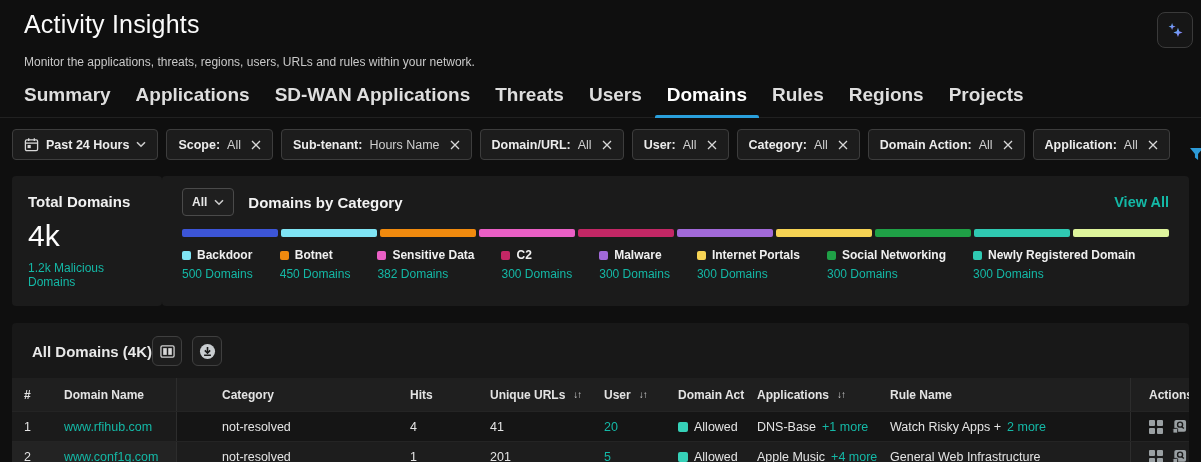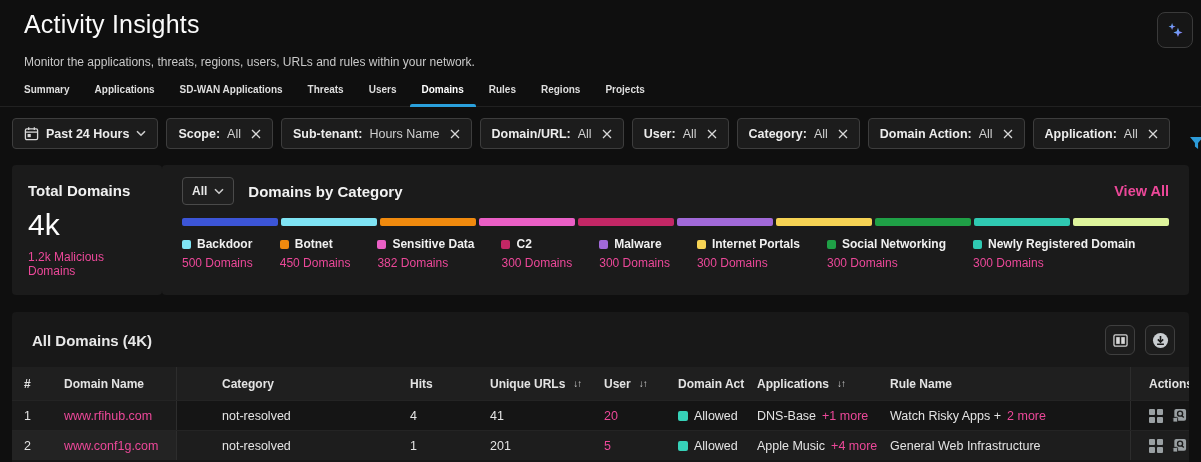--- a/index.html
+++ b/index.html
@@ -1,27 +1,27 @@
 <!DOCTYPE html>
 <html><head>
 <meta charset="utf-8">
 <style>
   *{box-sizing:border-box;margin:0;padding:0}
   html,body{width:1201px;height:462px;overflow:hidden}
   body{background:#0f0f0f;color:#e8e8e8;font-family:"Liberation Sans","DejaVu Sans",sans-serif}
-  a{color:#ec4899;text-decoration:none;cursor:pointer}
+  a{color:#14b8a6;text-decoration:none;cursor:pointer}
   .ic{display:inline-flex;align-items:center;justify-content:center;line-height:0}
 
   header{padding:10px 8px 0 24px}
   .title-row{display:flex;align-items:flex-start;justify-content:space-between}
   h1{font-size:25px;font-weight:500;color:#fafafa;letter-spacing:.2px}
   .subtitle{font-size:12px;color:#c9c9c9;margin-top:7px}
   .ai-btn{width:36px;height:36px;border:1px solid #3a3a3a;border-radius:8px;background:#161616;display:flex;align-items:center;justify-content:center;cursor:pointer;margin-top:2px}
   .tabs{display:flex;gap:1px;margin:15px -24px 0;padding:0 24px 0 12px;border-bottom:1px solid #212121}
-  .tab{padding:0 12px 11px;font-size:10px;font-weight:700;color:#dedede;cursor:pointer;position:relative;white-space:nowrap}
+  .tab{padding:0 12px 11px;font-size:19px;font-weight:700;color:#dedede;cursor:pointer;position:relative;white-space:nowrap}
   .tab.active{color:#fff}
   .tab.active::after{content:"";position:absolute;left:0;right:0;bottom:-1px;height:3px;background:#2aa0dc;border-radius:2px 2px 0 0}
 
   .filter-bar{display:flex;align-items:flex-end;margin:11px 12px 16px}
   #chips{display:flex;align-items:center;gap:8px}
   .chip{display:inline-flex;align-items:center;gap:7px;height:31px;padding:0 11px;background:#1c1c1c;border:1px solid #3d3d3d;border-radius:4px;font-size:12.5px;cursor:pointer;white-space:nowrap}
   .chip-key{font-weight:700;color:#ececec}
   .chip-val{color:#cfcfcf}
   .chip-x{display:inline-flex;margin-left:3px;cursor:pointer}
   .add-filter{display:flex;align-items:center;gap:7px;margin-left:20px;color:#2d9bd8;font-size:13px;font-weight:700;cursor:pointer;white-space:nowrap}
@@ -39,21 +39,21 @@
   .view-all{margin-left:auto;font-size:14.5px;font-weight:700}
   .seg-bar{display:flex;gap:3px;margin-top:13px}
   .seg{flex:1;height:8px;border-radius:2px;cursor:pointer}
   .legend{display:flex;gap:27px;margin-top:11px}
   .leg-top{display:flex;align-items:center;gap:6px}
   .leg-name{font-size:12px;font-weight:700;color:#f0f0f0;white-space:nowrap}
   .swatch{width:9px;height:9px;border-radius:2px;flex:none}
   .leg-count{display:block;font-size:12px;margin-top:5px}
 
   .table-card{margin:17px 12px 0;background:#181818;border-radius:4px;height:400px;overflow:hidden}
-  .table-head{display:flex;align-items:center;justify-content:space-between;padding:13px 14px 12px 20px}
+  .table-head{display:flex;align-items:center;padding:13px 14px 12px 20px}
   .table-title{font-size:15px;font-weight:700}
   .tools{display:flex;gap:10px}
   .tool-btn{width:30px;height:30px;border:1px solid #3f3f3f;border-radius:6px;background:#1d1d1d;display:flex;align-items:center;justify-content:center;cursor:pointer}
 
   .tr{display:grid;grid-template-columns:40px 125px 221px 80px 114px 74px 79px 133px 252px 59px;align-items:stretch}
   .thead{height:33px;background:#1f1f1f;font-size:12px;font-weight:700;color:#e3e3e3}
   .row{height:30px;font-size:12.5px;border-top:1px solid #242424}
   .row.odd{background:#151515}
   .row.even{background:#1d1d1d}
   .row.odd .stick{background:#1b1b1b}

